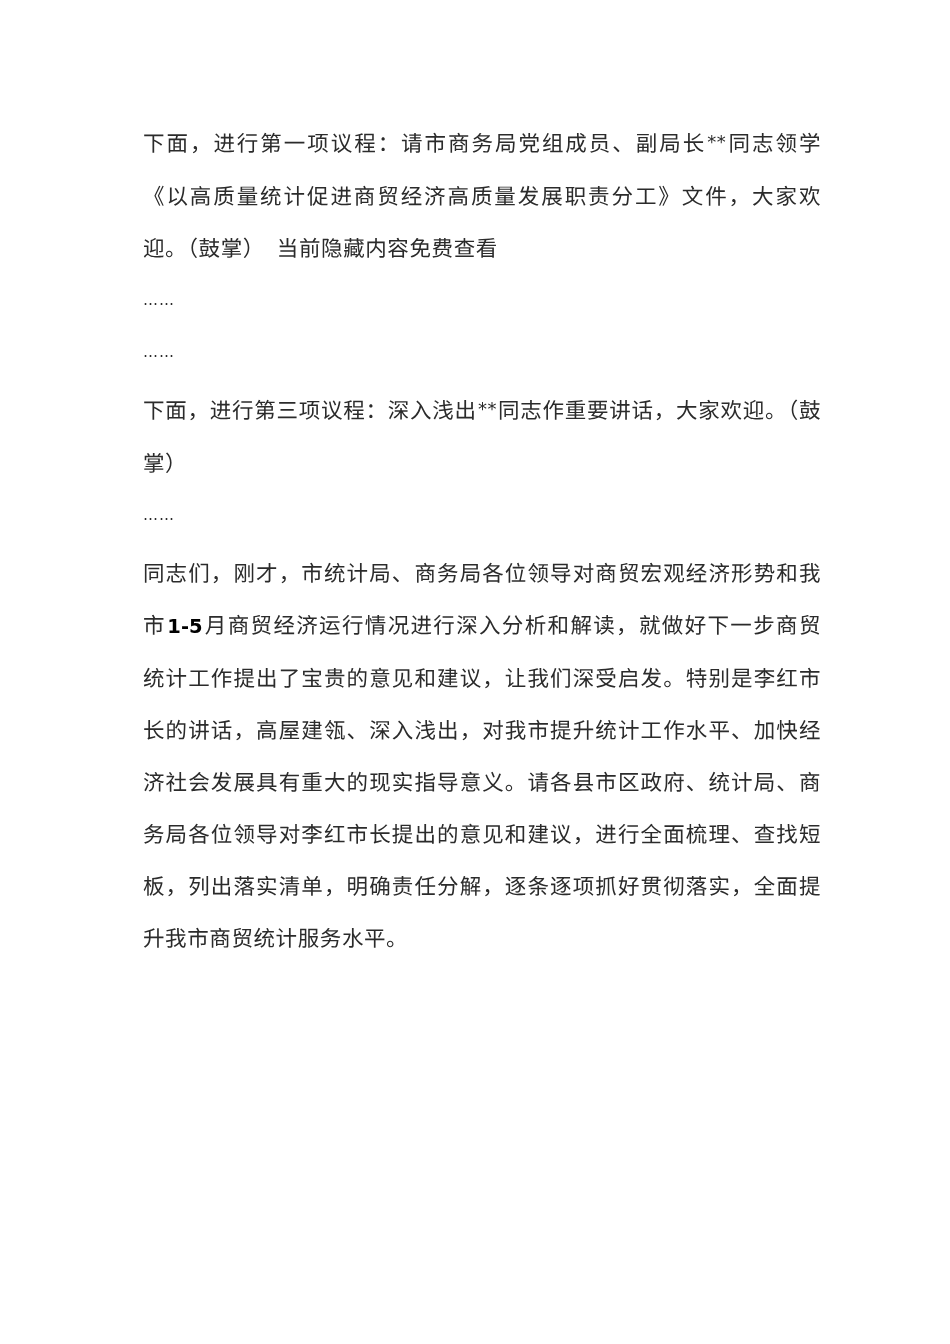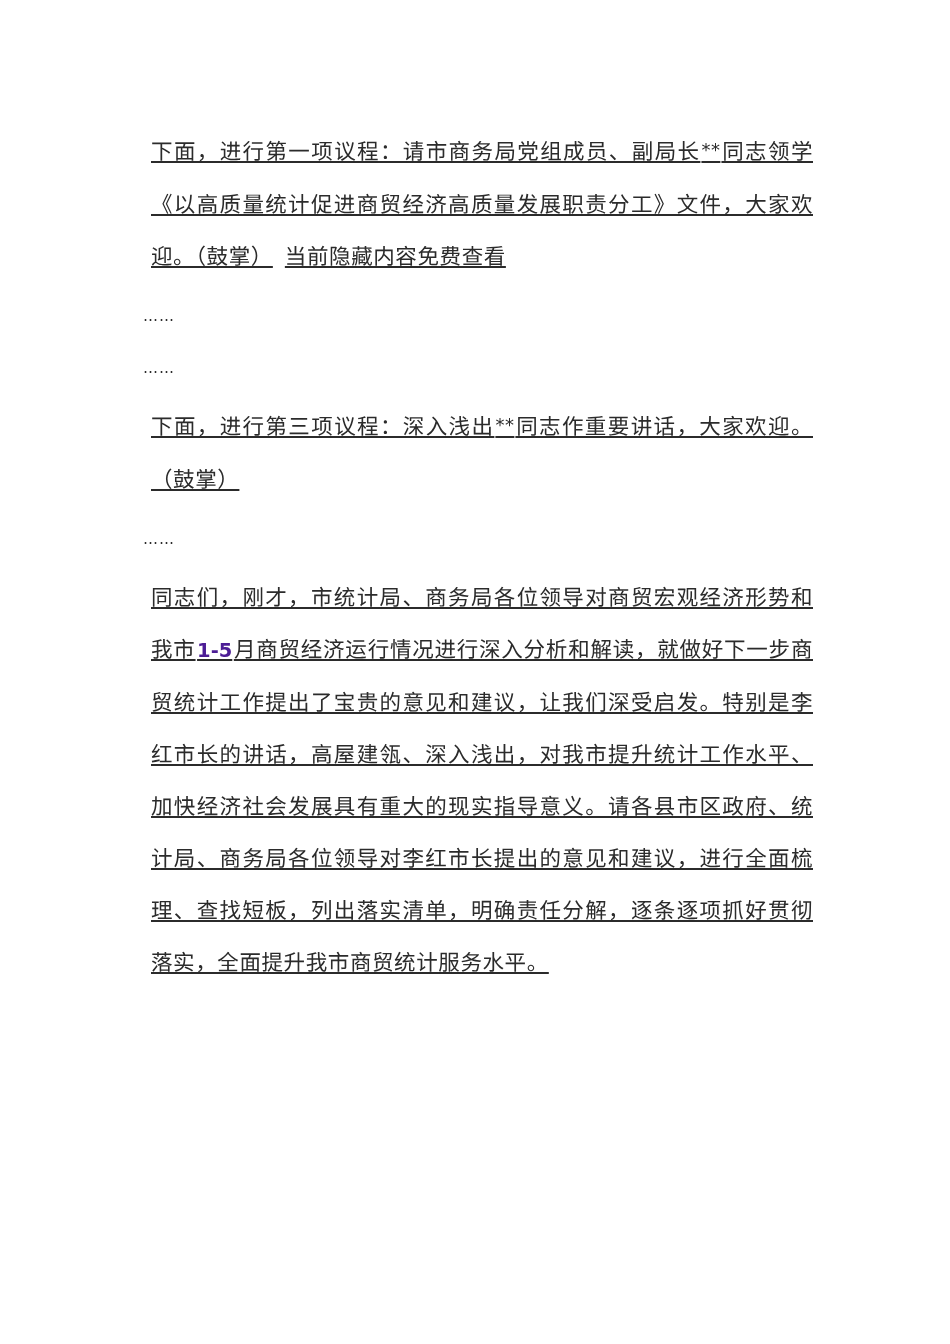--- a/index.html
+++ b/index.html
@@ -24,29 +24,28 @@
 
   .doc-body {
     position: absolute;
     left: 143px;
     top: 118px;
     width: 678px;
   }
 
   
   .para {
-    margin: 8px;
+    margin: 0;
     font-size: 21.5px;
     line-height: 52px;
     color: #2b2b2b;
     text-align: justify;
     text-justify: inter-ideograph;
     letter-spacing: 0.6px;
     font-weight: 400;
-    text-decoration: underline;
     -webkit-font-smoothing: antialiased;
   }
 
   
   .para + .para {
     margin-top: 0;
   }
 
   .block-gap {
     margin-top: 6px;
@@ -81,21 +80,21 @@
     padding: 0 1px;
   }
 
   
   .num {
     font-family: "DejaVu Sans", "Liberation Sans", sans-serif;
     font-weight: 700;
     font-size: 19.5px;
     letter-spacing: 0;
     padding: 0 1.5px;
-    color: #4c1d95;
+    color: #000000;
   }
 
   .spacer-sm { display: inline-block; width: 12px; }
 
   
   .flow { margin-top: 0; }
 </style>
 </head>
 <body>
 

